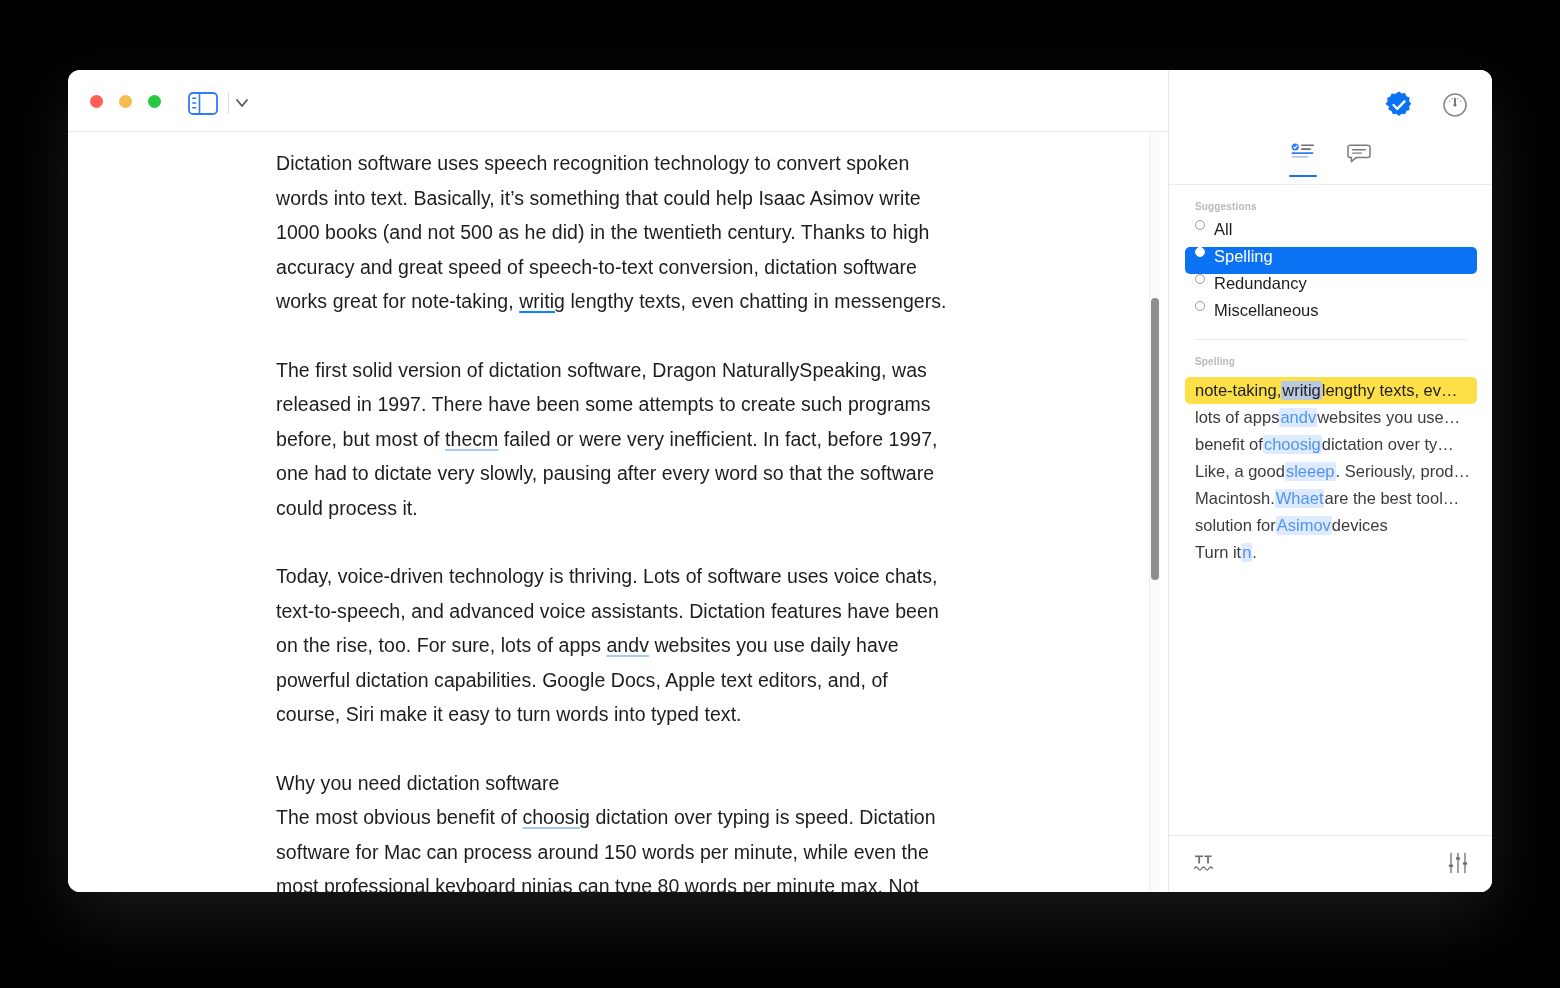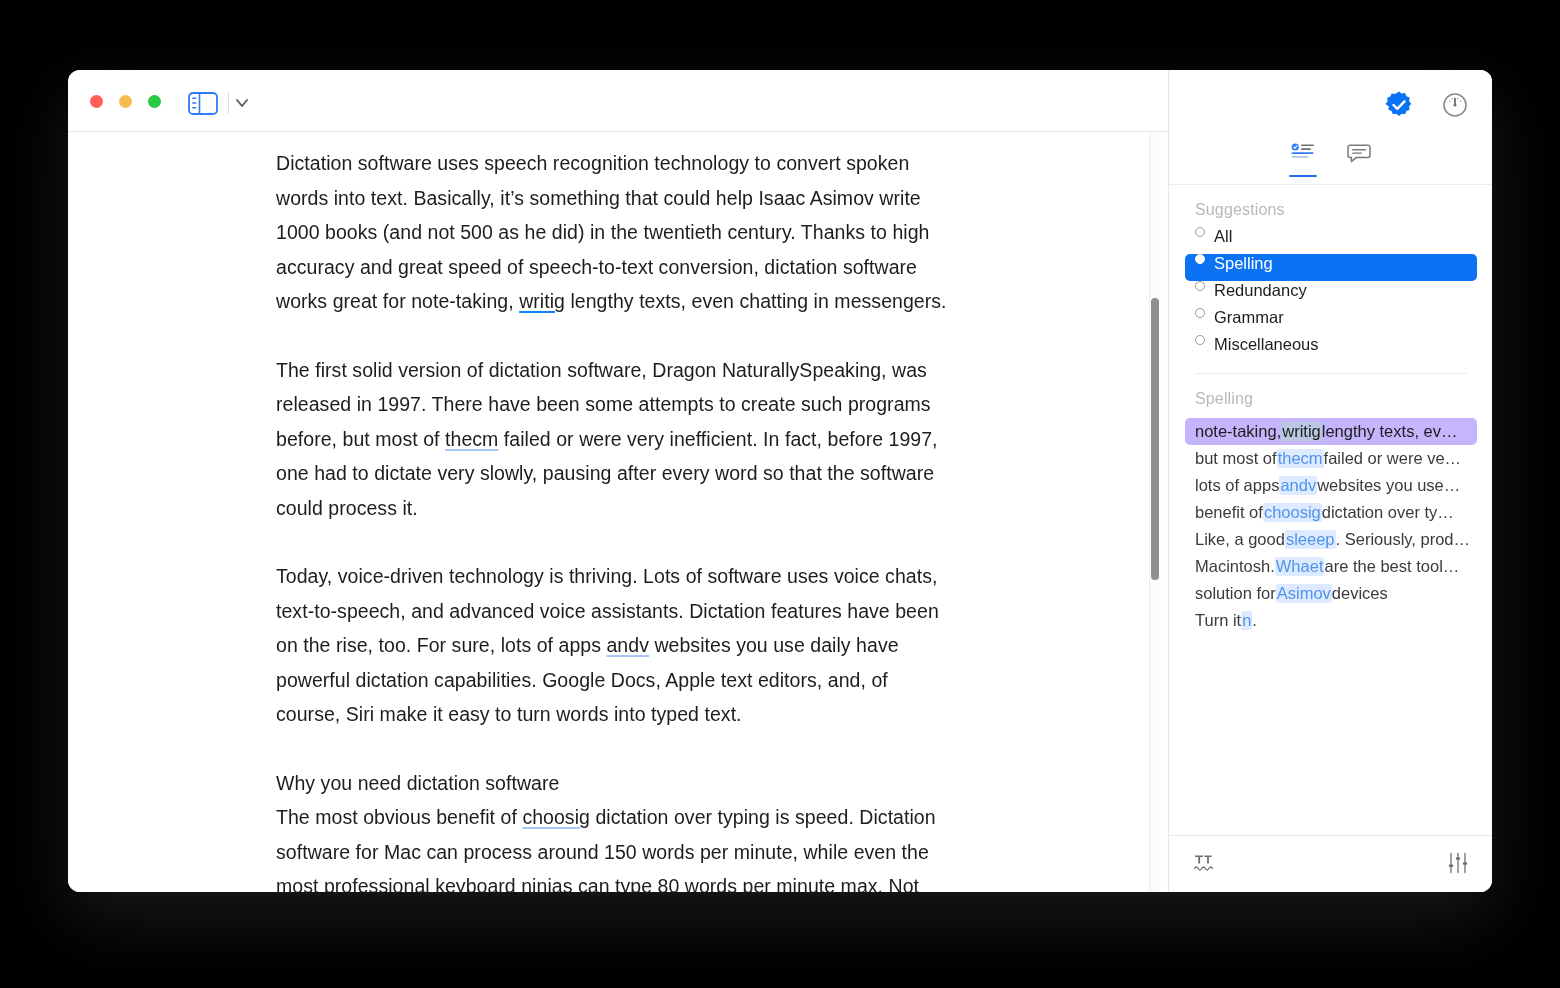--- a/index.html
+++ b/index.html
@@ -84,21 +84,21 @@
     position:absolute; left:0; top:0; width:324px; height:53px;
     display:flex; align-items:center; justify-content:center; gap:28px;
     border-bottom:1px solid #ececec;
   }
   .ptab { position:relative; padding:4px 2px 8px; cursor:pointer; }
   .ptab .uline { position:absolute; left:0; right:0; bottom:0; height:2px; background:#1f6feb; border-radius:2px; }
 
   .panel-body { position:absolute; left:0; top:53px; width:324px; height:707px; }
 
   .section-label {
-    font-size:16px; font-weight:normal; color:#b9b9bd;
+    font-size:10px; font-weight:bold; color:#b9b9bd;
     padding: 16px 0 8px 26px; letter-spacing:0.15px;
   }
   .opt-list { padding: 0 16px 0 16px; }
   .opt {
     display:flex; gap:9px;
     height:27px; padding-left:10px; border-radius:5px;
     font-size:16.5px; color:#1d1d1f; cursor:pointer;
   }
   .opt .radio {
     width:10px; height:10px; border-radius:50%;
@@ -109,21 +109,21 @@
 
   .divider { height:1px; background:#ebebeb; margin:11px 26px 0 26px; }
 
   .sugg-list { padding: 2px 16px 0 16px; }
   .sugg {
     height:27px; display:flex; align-items:center;
     padding: 0 8px 0 10px; border-radius:5px;
     font-size:16.5px; color:#3b3b3f; white-space:nowrap;
     overflow:hidden; cursor:pointer;
   }
-  .sugg.active { background:#c4b5fd; color:#1d1d1f; }
+  .sugg.active { background:#fde047; color:#1d1d1f; }
   .sugg .hl { background:#cfe0fb; color:#1d1d1f; border-radius:2px; padding:0 1px; }
   .sugg.active .hl { background:#b9c8e0; }
   .sugg .hlb { background:#ddeaff; color:#4f95ec; border-radius:2px; padding:0 1px; }
 
   .panel-footer {
     position:absolute; left:0; bottom:0; width:324px; height:57px;
     border-top:1px solid #e9e9e9; background:#ffffff;
   }
   .pf-left { position:absolute; left:24px; top:16px; cursor:pointer; }
   .pf-right { position:absolute; right:24px; top:16px; cursor:pointer; }
@@ -225,41 +225,32 @@
             <div class="opt selected">
               <span class="radio"></span>
               <span>Spelling</span>
             </div>
             <div class="opt">
               <span class="radio"></span>
               <span>Redundancy</span>
             </div>
             <div class="opt">
               <span class="radio"></span>
-              <span>Grammar</span>
-            </div>
-            <div class="opt">
-              <span class="radio"></span>
               <span>Miscellaneous</span>
             </div>
           </div>
         <div class="divider"></div>
         <div class="section-label">Spelling</div>
         <div class="sugg-list" id="sugg-list">
             <div class="sugg active">
               <span>note-taking, </span>
               <span class="hl">writig</span>
               <span> lengthy texts, ev…</span>
             </div>
             <div class="sugg">
-              <span>but most of </span>
-              <span class="hlb">thecm</span>
-              <span> failed or were ve…</span>
-            </div>
-            <div class="sugg">
               <span>lots of apps </span>
               <span class="hlb">andv</span>
               <span> websites you use…</span>
             </div>
             <div class="sugg">
               <span>benefit of </span>
               <span class="hlb">choosig</span>
               <span> dictation over ty…</span>
             </div>
             <div class="sugg">

